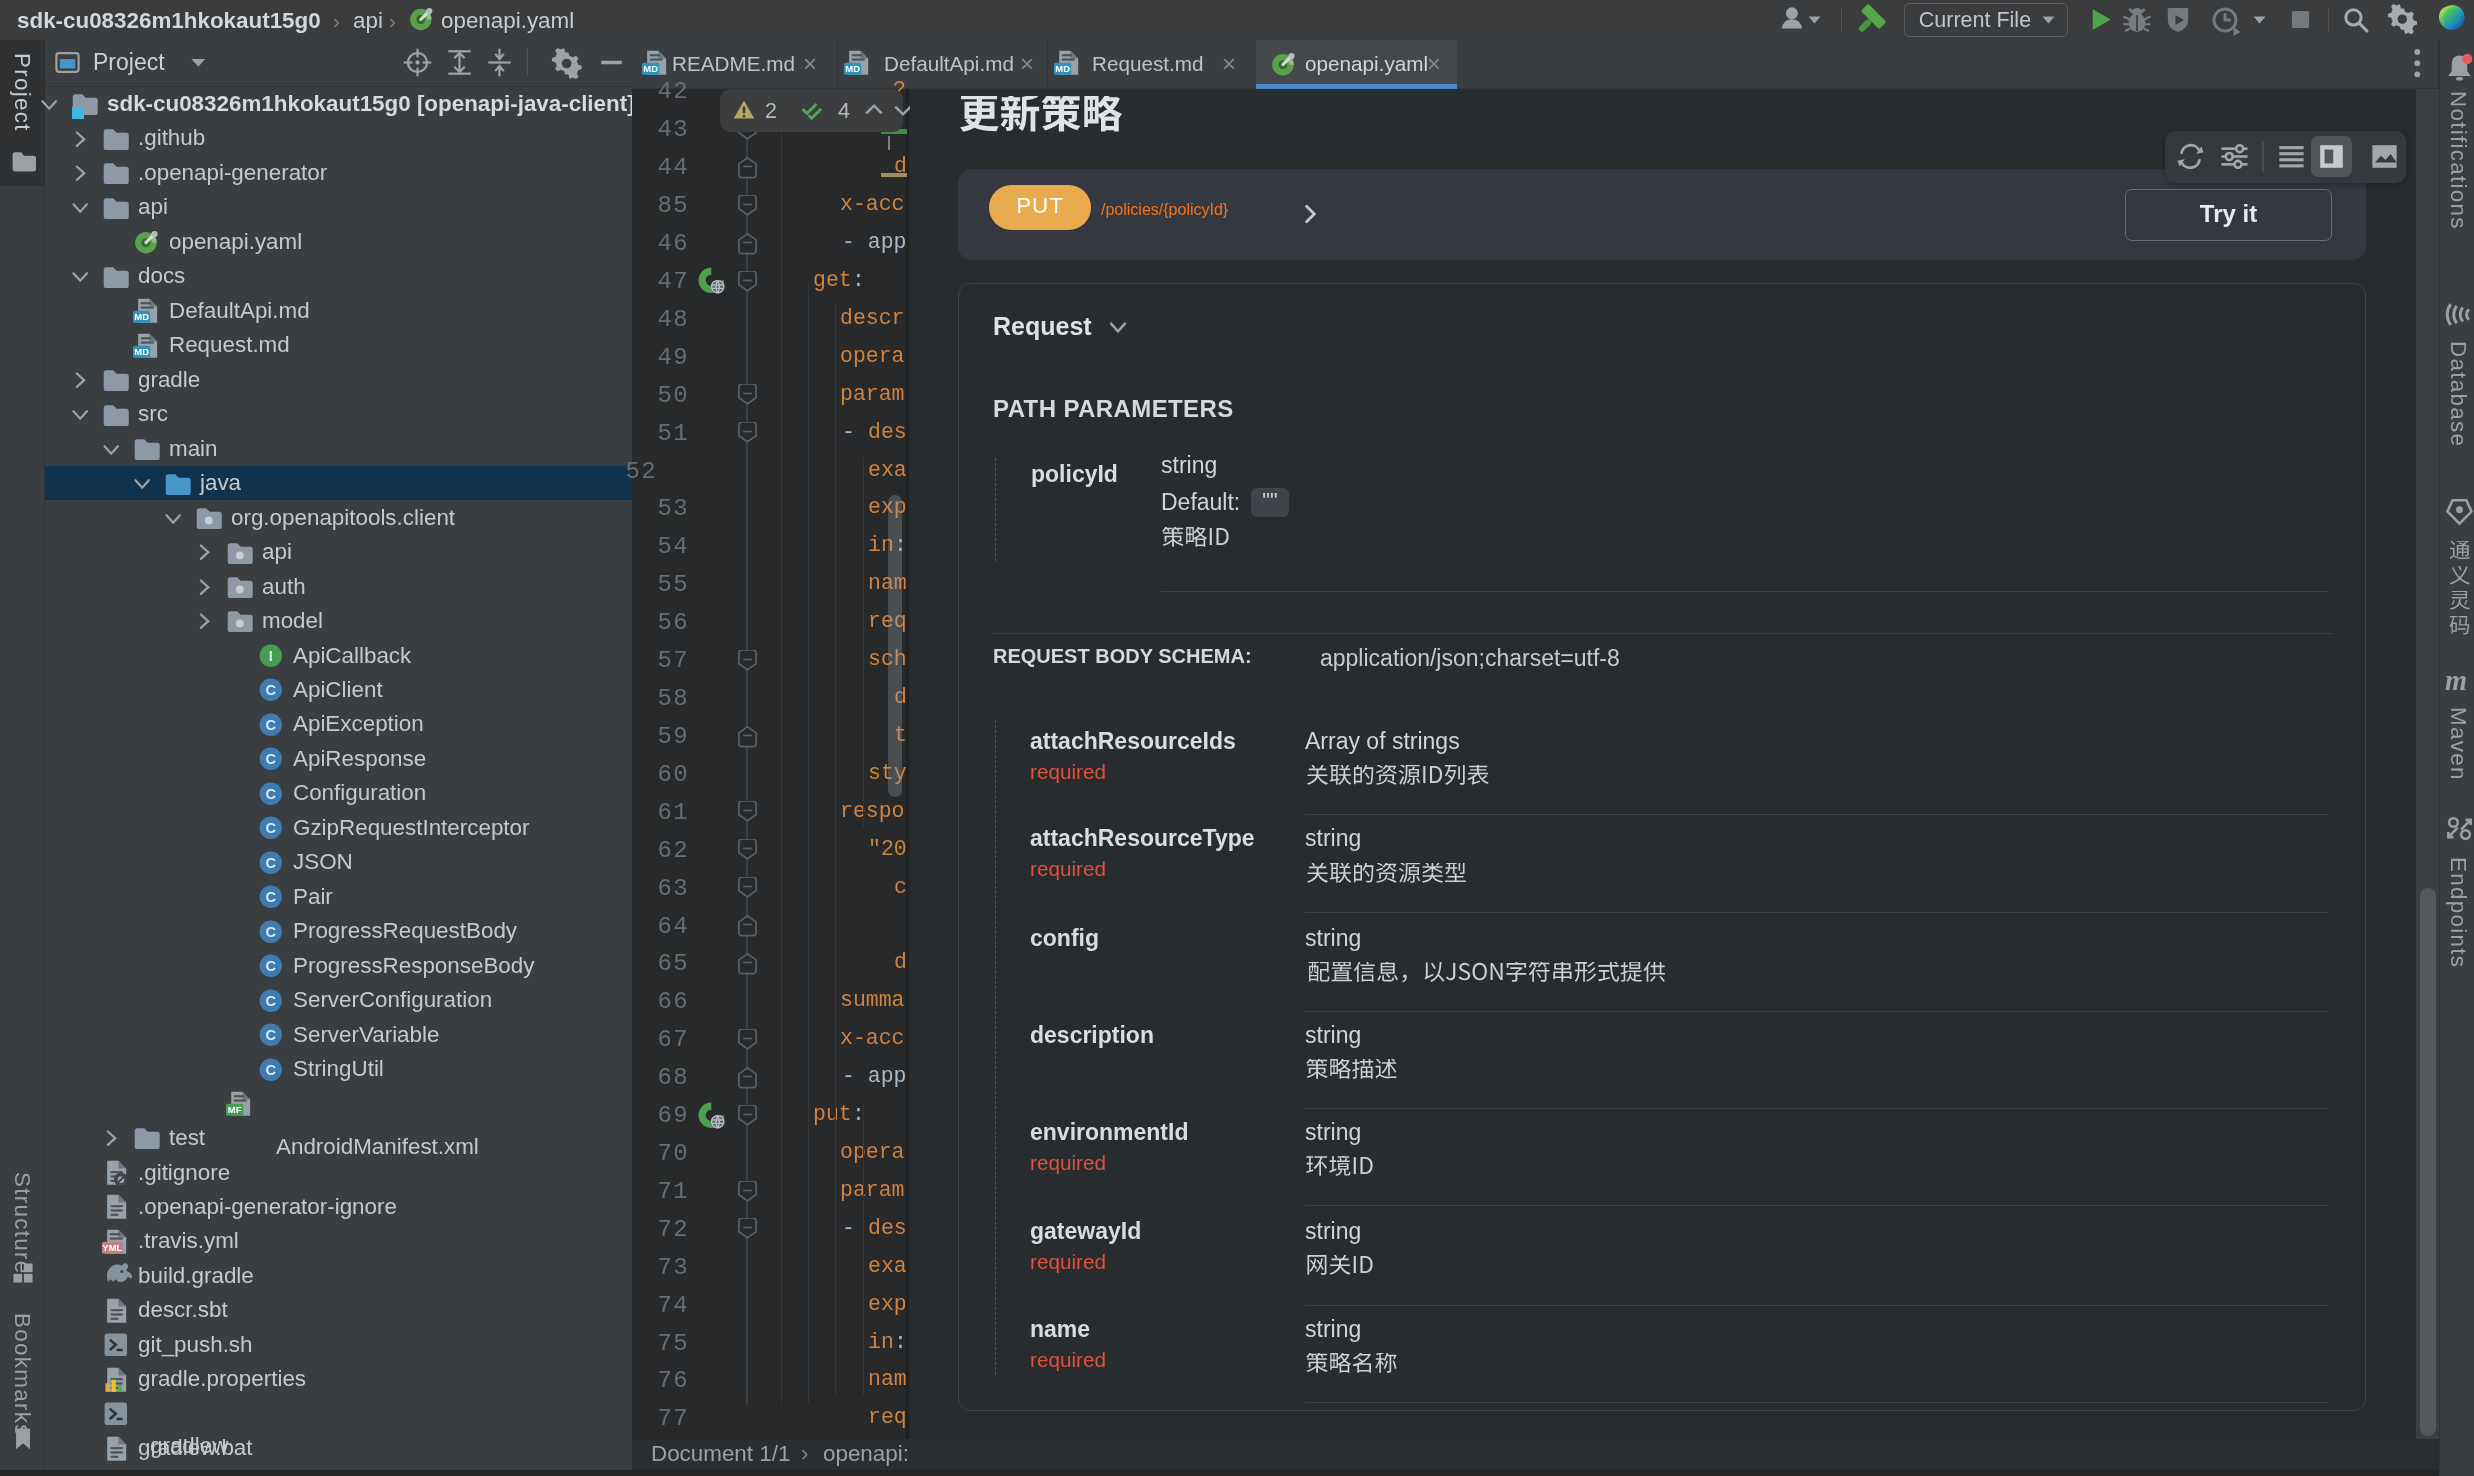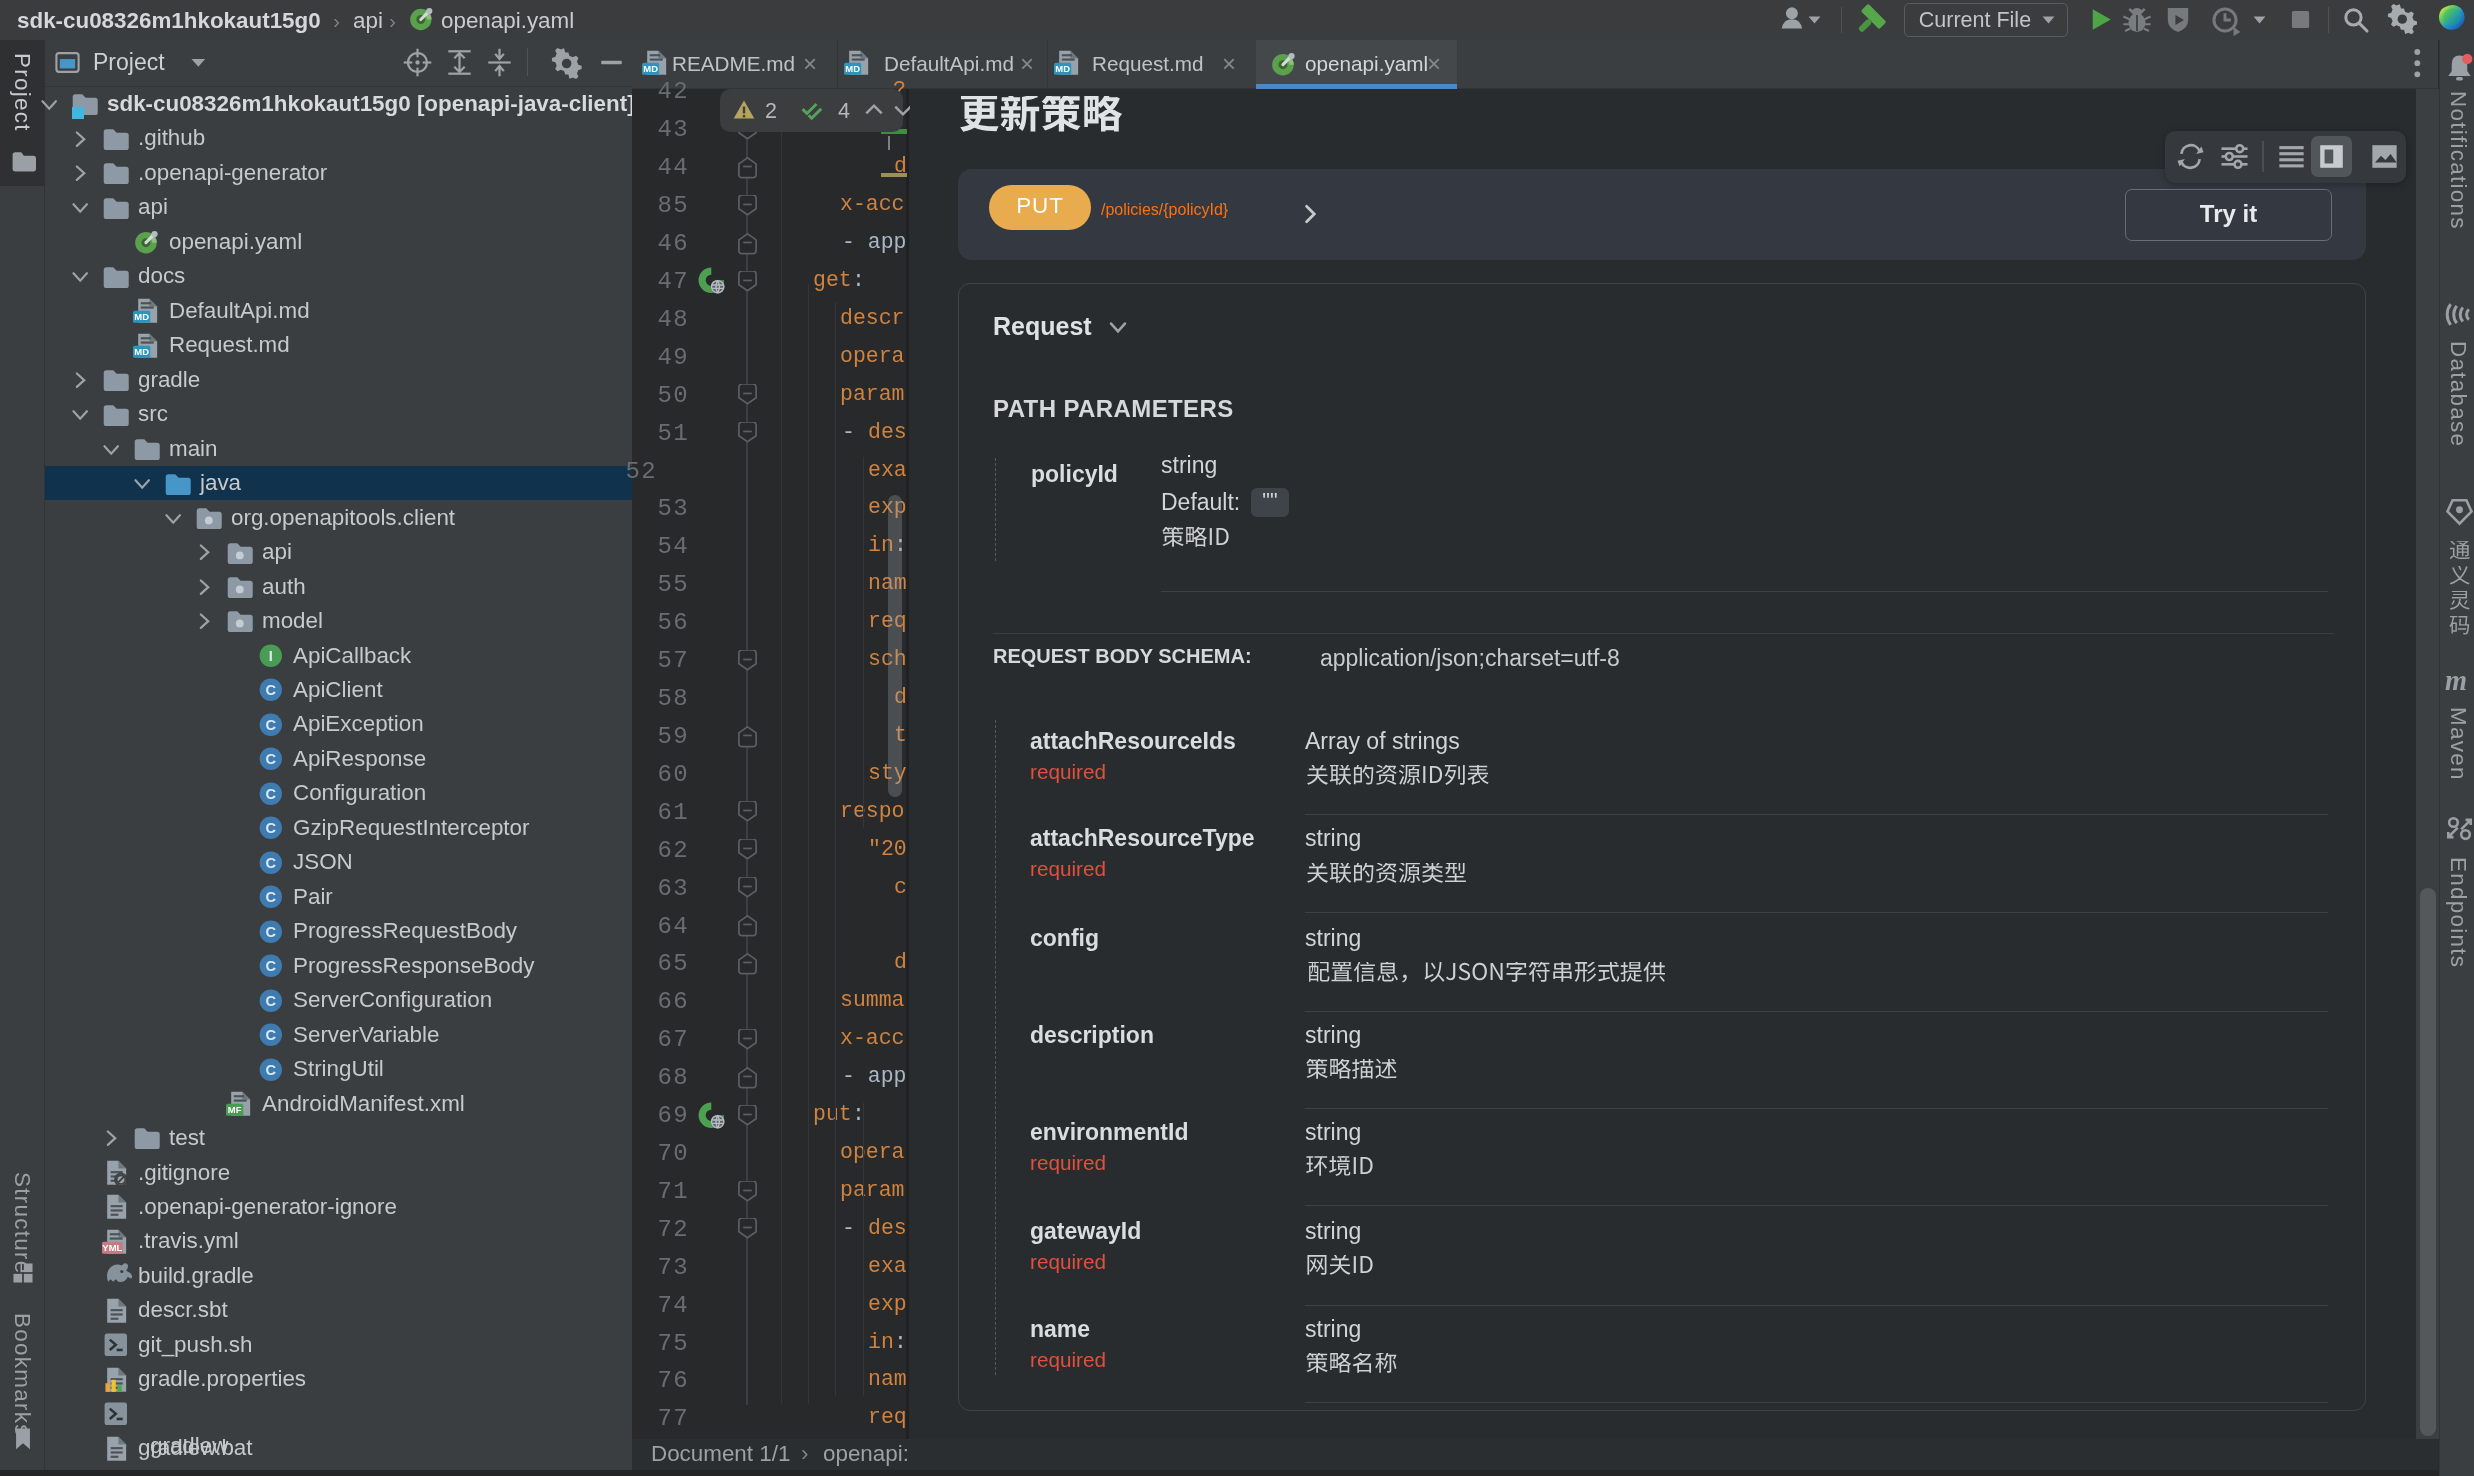--- a/index.html
+++ b/index.html
@@ -458,21 +458,21 @@
   </div>
 <svg class="abs" width="27.6" height="27.6" style="left:226px;top:1090px" viewBox="0 0 32 32">
     <path d="M6 2 h13 l9 9 v19 H6 z" fill="#97a2ab"></path>
     <path d="M19 2 l9 9 h-9 z" fill="#6e7880"></path>
     <rect x="0" y="16" width="20" height="14" rx="2" fill="#499c54"></rect>
     <text x="10.0" y="27" font-size="11" font-weight="bold" fill="#fff" text-anchor="middle" font-family="Liberation Sans">MF</text>
     <rect x="9" y="6" width="12" height="2.5" fill="#4c5256"></rect>
     <rect x="9" y="11" width="15" height="2.5" fill="#4c5256"></rect>
   </svg>
 <div class="trow" style="top:1087px;">
-    <span class="nm" style="position:absolute;left:262px;">AndroidManifest.xml</span>
+    <span class="nm" style="position:absolute;left:276px;margin-top:43px;">AndroidManifest.xml</span>
   </div>
 <svg class="abs" width="22.4" height="22.4" style="left:100px;top:1127px" viewBox="0 0 26 26">
     <path d="M9.1 5.2 L17.68 13.0 L9.1 20.8" stroke="#9da2a6" stroke-width="2.6" fill="none" stroke-linecap="round"></path>
   </svg>
 <svg class="abs" width="27.6" height="27.6" style="left:133px;top:1124px;transform:scale(1.0)" viewBox="0 0 32 32">
     <path d="M2 8 q0-3 3-3 h8 l4 4 h11 q3 0 3 3 v14 q0 3-3 3 H5 q-3 0-3-3 z" fill="#8d9aa5"></path>
   </svg>
 <div class="trow" style="top:1121px;">
     <span class="nm" style="position:absolute;left:169px;">test</span>
   </div>

